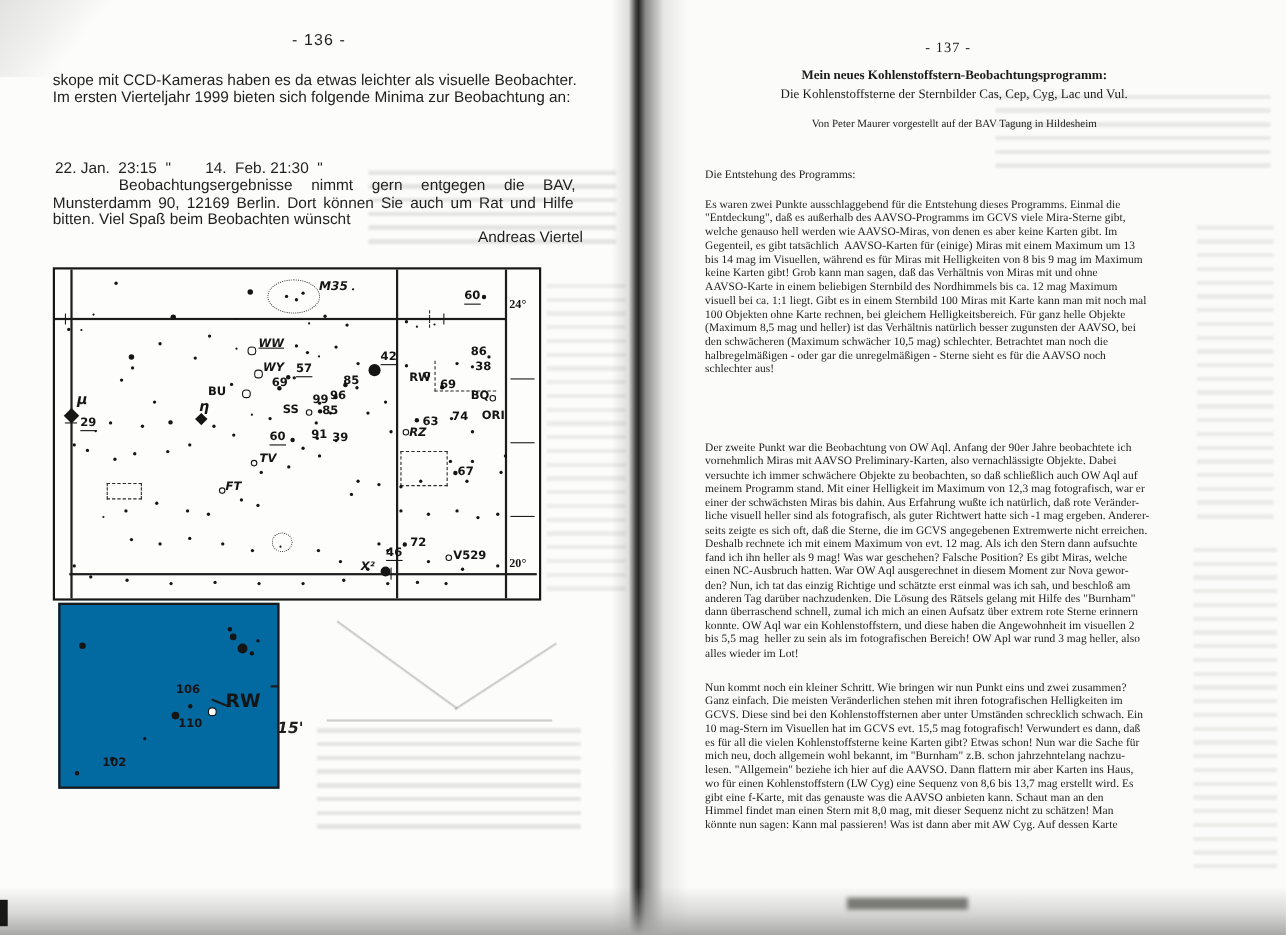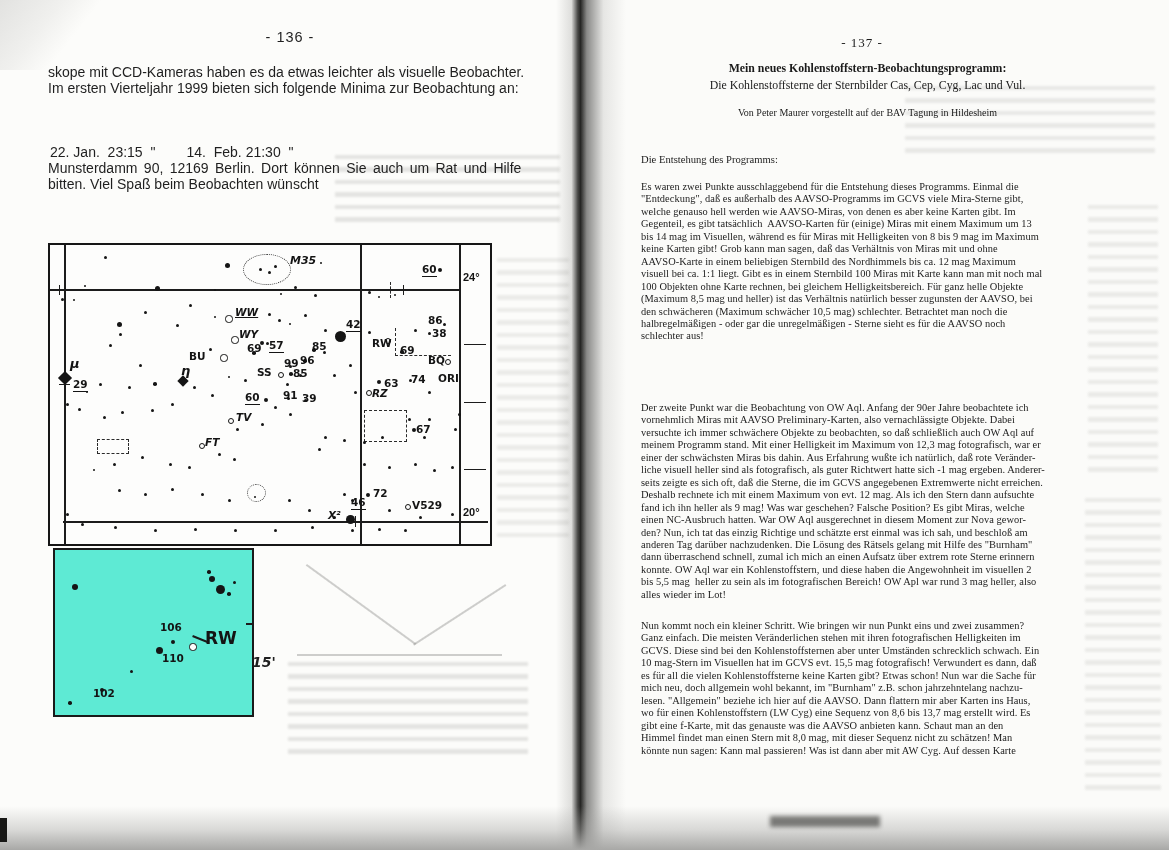--- a/index.html
+++ b/index.html
@@ -24,32 +24,32 @@
   
   .pn-left{left:240px;top:29px;width:100px;text-align:center;font-size:14.5px;letter-spacing:1px;}
   .intro{left:48px;top:65px;font-size:14px;line-height:15.8px;white-space:pre;}
   .minima{left:50px;top:112px;font-size:14px;line-height:16px;white-space:pre;}
   .contact{left:48px;top:161px;width:484px;font-size:14px;line-height:15.6px;}
   .contact .l1{text-indent:60px;word-spacing:13px;}
   .contact .l2{word-spacing:2.5px;}
   .contact .sig{text-align:right;padding-right:2px;}
   
   .chart-main{left:48px;top:243px;width:440px;height:299px;border:2px solid #161616;background:#fdfdfc;}
-  .chart-finder{left:53px;top:548px;width:197px;height:165px;border:2px solid #1a1a1a;background:#5eead4;}
+  .chart-finder{left:53px;top:548px;width:197px;height:165px;border:2px solid #1a1a1a;background:#0369a1;}
   .gridline{position:absolute;background:#1c1c1c;}
   .dashedbox{position:absolute;border:1.2px dashed #2a2a2a;background:transparent;}
   .dash-l{position:absolute;border-left:1.2px dashed #2a2a2a;border-bottom:1.2px dashed #2a2a2a;}
   .dotted-ell{position:absolute;border:1.3px dotted #3a3a3a;border-radius:50%;}
   .fs{position:absolute;background:#151515;border-radius:50%;}
   .oc{position:absolute;background:#fdfdfc;border:1.3px solid #151515;border-radius:50%;}
   .dm{position:absolute;background:#151515;transform:rotate(45deg);}
   .cl{position:absolute;font-family:"DejaVu Sans",sans-serif;font-weight:bold;font-size:10.5px;color:#141414;white-space:nowrap;line-height:1;}
   .cl.i{font-style:italic;}
   .cl.u{border-bottom:1.4px solid #141414;padding-bottom:1px;}
-  .declabel{position:absolute;font-family:Liberation Sans, sans-serif;font-weight:bold;font-size:11px;color:#141414;line-height:1;}
+  .declabel{position:absolute;font-family:Liberation Serif, serif;font-weight:bold;font-size:11px;color:#141414;line-height:1;}
   .scale-label{left:252px;top:654px;font-family:"DejaVu Sans",sans-serif;font-weight:bold;font-style:italic;font-size:14px;}
   .fc-pointer{left:192px;top:638px;width:16px;height:2px;background:#1a1a1a;transform:rotate(22deg);}
   
   .rp{font-family:"Liberation Serif",serif;color:#1b1b1b;}
   .pn-right{left:822px;top:35px;width:80px;text-align:center;font-size:13px;letter-spacing:1px;}
   .rtitle1{left:630px;top:61px;width:475px;text-align:center;font-size:11.8px;font-weight:bold;}
   .rtitle2{left:630px;top:78px;width:475px;text-align:center;font-size:11.8px;}
   .rbyline{left:630px;top:107px;width:475px;text-align:center;font-size:10px;}
   .rsection{left:641px;top:154px;font-size:10.6px;}
   .rpara{left:641px;top:0;font-size:10.4px;line-height:12.45px;white-space:pre;letter-spacing:.05px;}
@@ -81,22 +81,24 @@
   <div class="abs pn-left">- 136 -</div>
 
   <div class="abs intro">skope mit CCD-Kameras haben es da etwas leichter als visuelle Beobachter.
 Im ersten Vierteljahr 1999 bieten sich folgende Minima zur Beobachtung an:</div>
 
   <div class="abs minima">
     <div>22. Jan.  23:15  "        14.  Feb. 21:30  "</div>
   </div>
 
   <div class="abs contact">
+    <div class="l1">Beobachtungsergebnisse nimmt gern entgegen die BAV,</div>
     <div class="l2">Munsterdamm 90, 12169  Berlin. Dort können Sie auch um Rat und Hilfe</div>
     <div class="l3">bitten. Viel Spaß beim Beobachten wünscht</div>
+    <div class="sig">Andreas Viertel</div>
   </div>
 
   <div class="abs chart-main" id="chart-main">
 
     <div class="gridline" style="left:0;top:44px;width:410px;height:1.6px;"></div>
     <div class="gridline" style="left:13px;top:276px;width:425px;height:1.6px;"></div>
     <div class="gridline" style="left:14px;top:0;width:1.6px;height:299px;"></div>
     <div class="gridline" style="left:310px;top:0;width:1.6px;height:299px;"></div>
     <div class="gridline" style="left:409px;top:0;width:1.6px;height:299px;"></div>
 
@@ -252,21 +254,21 @@
       <span class="oc" style="left: 394.6px; top: 113.6px; width: 4.8px; height: 4.8px;"></span>
       <span class="oc" style="left: 315.8px; top: 144.8px; width: 4.4px; height: 4.4px;"></span>
       <span class="oc" style="left: 177.6px; top: 172.6px; width: 4.8px; height: 4.8px;"></span>
       <span class="oc" style="left: 148.8px; top: 197.8px; width: 4.4px; height: 4.4px;"></span>
       <span class="oc" style="left: 354.6px; top: 258.6px; width: 4.8px; height: 4.8px;"></span>
       <span class="fs" style="left: 315.6px; top: 247.6px; width: 4.8px; height: 4.8px;"></span>
       <span class="cl i" style="left: 240px; top: 10px; font-size: 11px;">M35</span>
       <span class="cl u" style="left: 372px; top: 19px;">60</span>
       <span class="cl i" style="left: 185px; top: 62px; text-decoration: underline;">WW</span>
       <span class="cl i" style="left: 189px; top: 84px;">WY</span>
-      <span class="cl u" style="left: 219px; top: 95px;">57</span>
+      <span class="cl u" style="left: 219px; top: 85px;">57</span>
       <span class="cl" style="left: 197px; top: 98px;">69</span>
       <span class="cl" style="left: 139px; top: 106px;">BU</span>
       <span class="cl" style="left: 262px; top: 96px;">85</span>
       <span class="cl" style="left: 250px; top: 110px;">96</span>
       <span class="cl" style="left: 234px; top: 113px;">99</span>
       <span class="cl" style="left: 207px; top: 122px;">SS</span>
       <span class="cl" style="left: 243px; top: 123px;">85</span>
       <span class="cl i" style="left: 20px; top: 112px; font-size: 13px;">μ</span>
       <span class="cl u" style="left: 23px; top: 134px;">29</span>
       <span class="cl i" style="left: 131px; top: 119px; font-size: 13px;">η</span>

